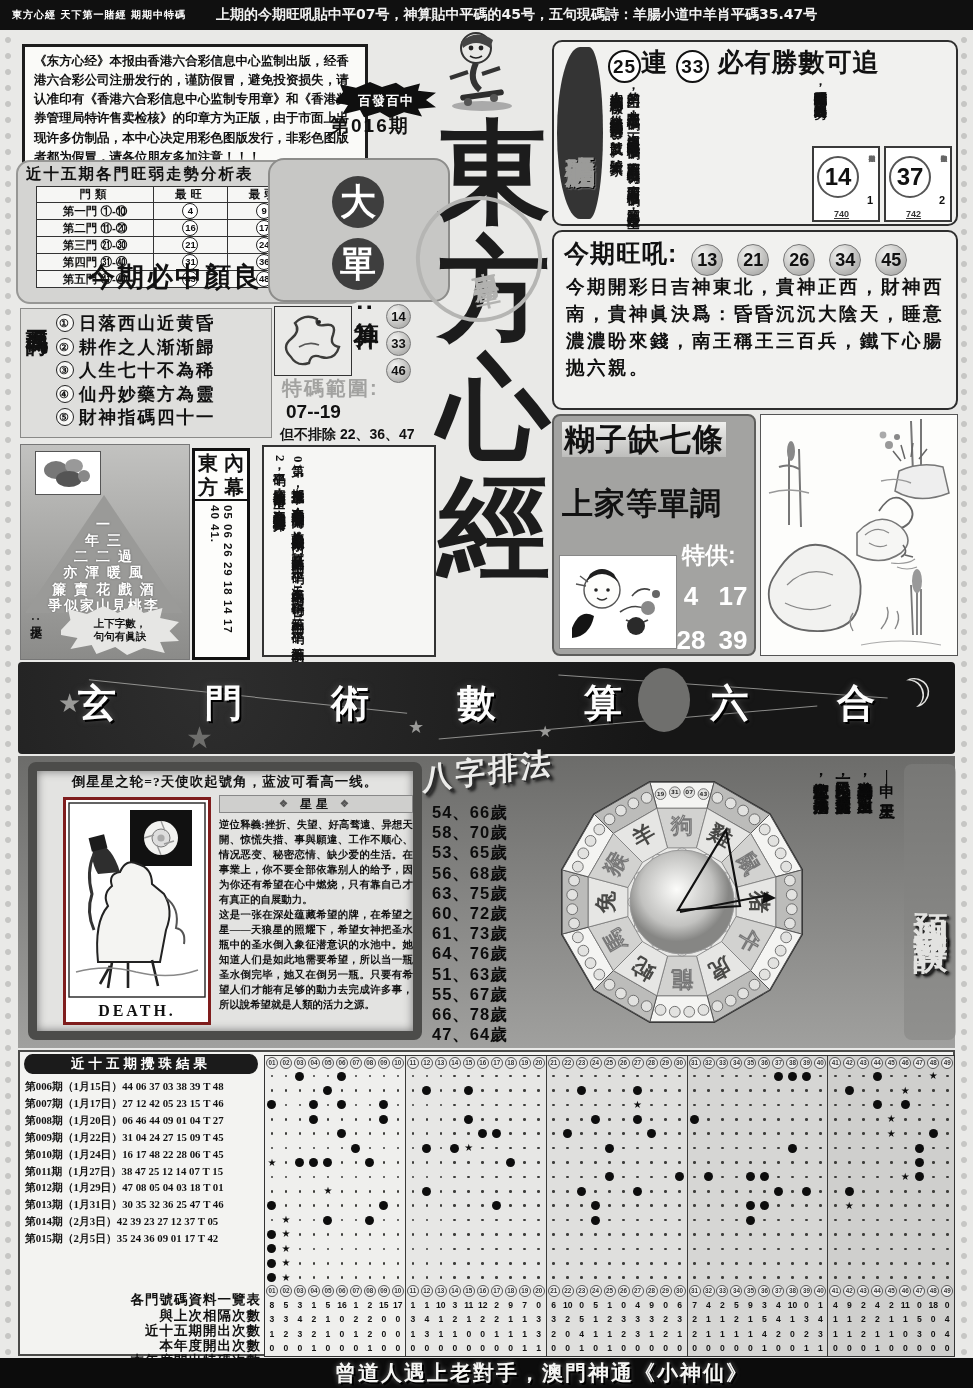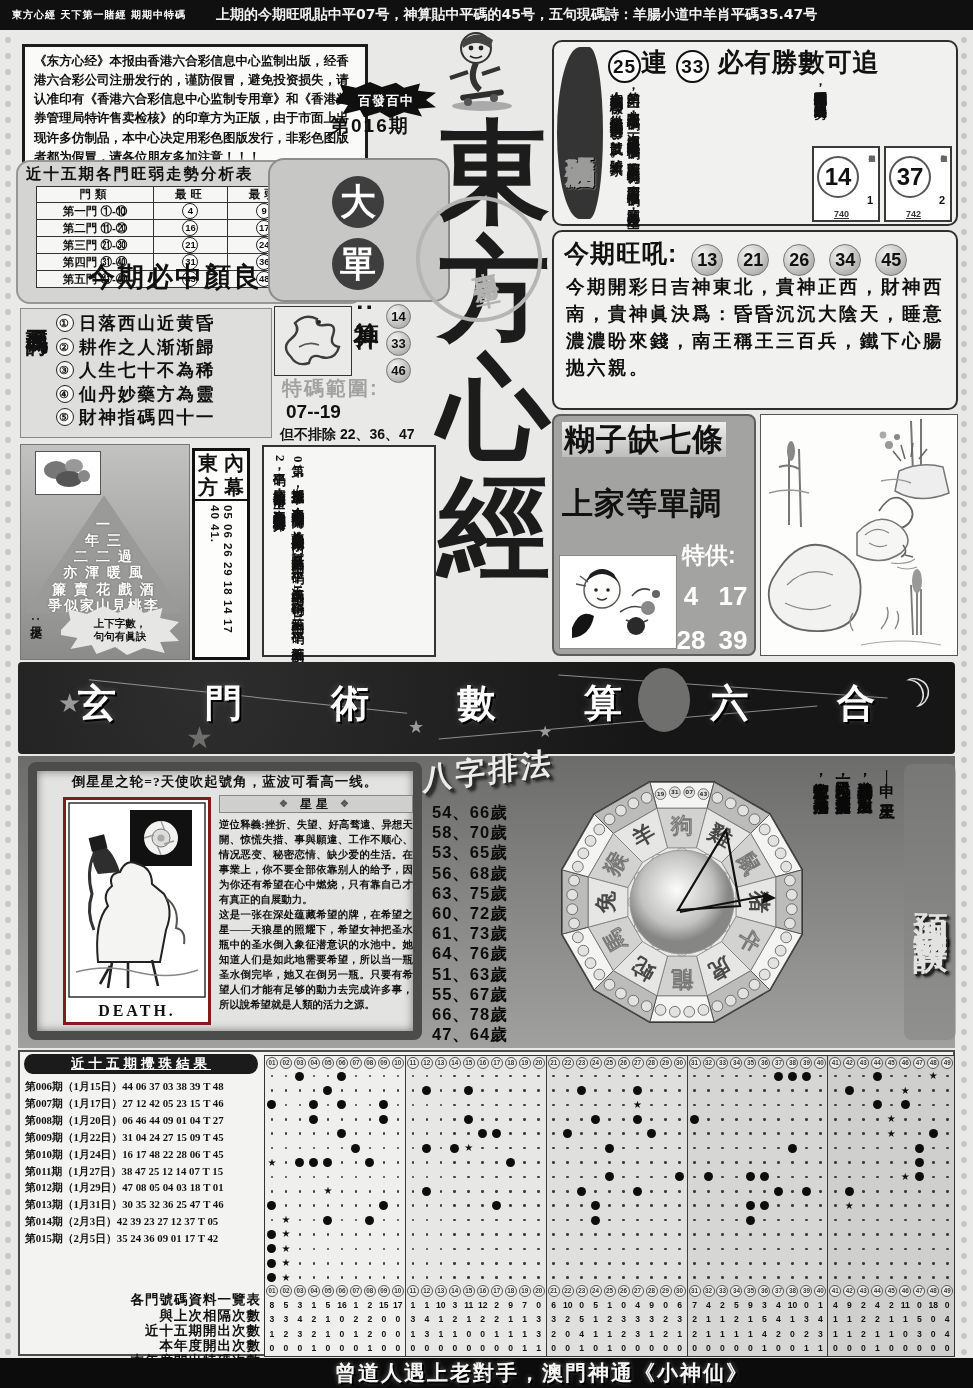--- a/index.html
+++ b/index.html
@@ -136,21 +136,21 @@
   .mingong{position:absolute;left:792px;top:14px;height:266px;writing-mode:vertical-rl;
       font:800 15.5px/22px "Liberation Serif",serif;color:#0a0a0a;}
   .mingong div{margin:0;}
   .sidetitle{position:absolute;left:886px;top:8px;height:276px;width:52px;background:rgba(130,130,128,.5);
       border-radius:8px;display:flex;align-items:center;justify-content:center;}
   .sidetitle span{writing-mode:vertical-rl;font:900 34px/1 "Liberation Serif",serif;letter-spacing:5px;
       color:#e2e2e0;text-shadow:2px 2px 0 #252525,3px 3px 3px #000;}
   
   .bottompanel{left:18px;top:1050px;width:937px;height:306px;background:#f3f3f1;border:2px solid #4a4a48;box-sizing:border-box;}
   .reshead{position:absolute;left:4px;top:2px;width:234px;height:20px;background:#1b1b1b;border-radius:10px/60%;
-      color:#fff;font:800 13.5px/20px sans-serif;letter-spacing:4px;text-align:center;text-decoration:underline;}
+      color:#fff;font:800 13.5px/20px sans-serif;letter-spacing:4px;text-align:center;}
   .resrows{position:absolute;left:5px;top:26px;width:236px;}
   .resrow{font:800 10.8px/16.9px "Liberation Serif",serif;white-space:nowrap;letter-spacing:0;}
   .sumlabels{position:absolute;left:5px;top:240px;width:236px;text-align:right;}
   .sumlabels div{font:800 13.5px/15px "Liberation Serif",serif;letter-spacing:1px;}
   .sumlabels div:first-child{margin-bottom:1px;}
   .gridzone{position:absolute;left:244px;top:3px;width:689px;}
   .crow,.dotrow,.statrow{display:flex;}
   .ccell{flex:1;height:13px;display:flex;align-items:center;justify-content:center;}
   .cnum{width:10px;height:10px;border:0.8px solid #555;border-radius:50%;font:600 6.3px/10px sans-serif;
       text-align:center;color:#333;background:#eee;}

